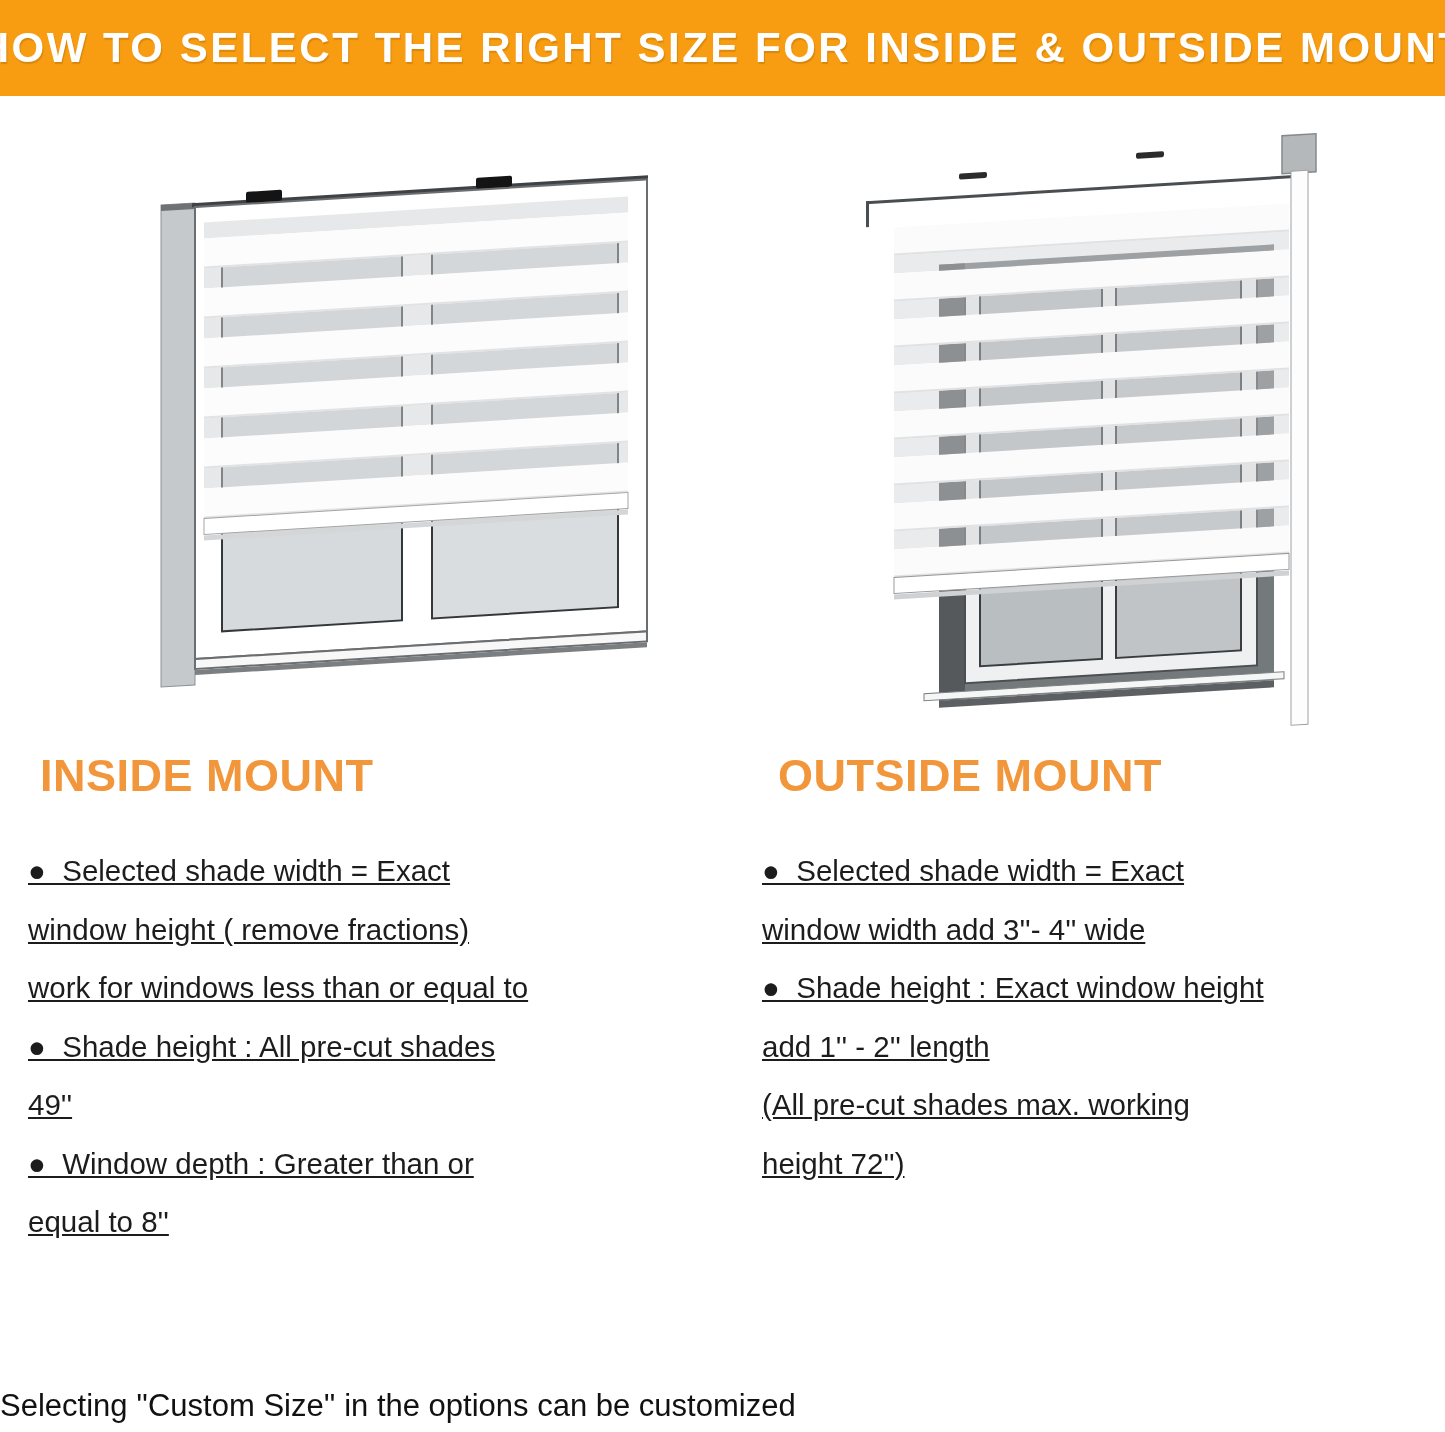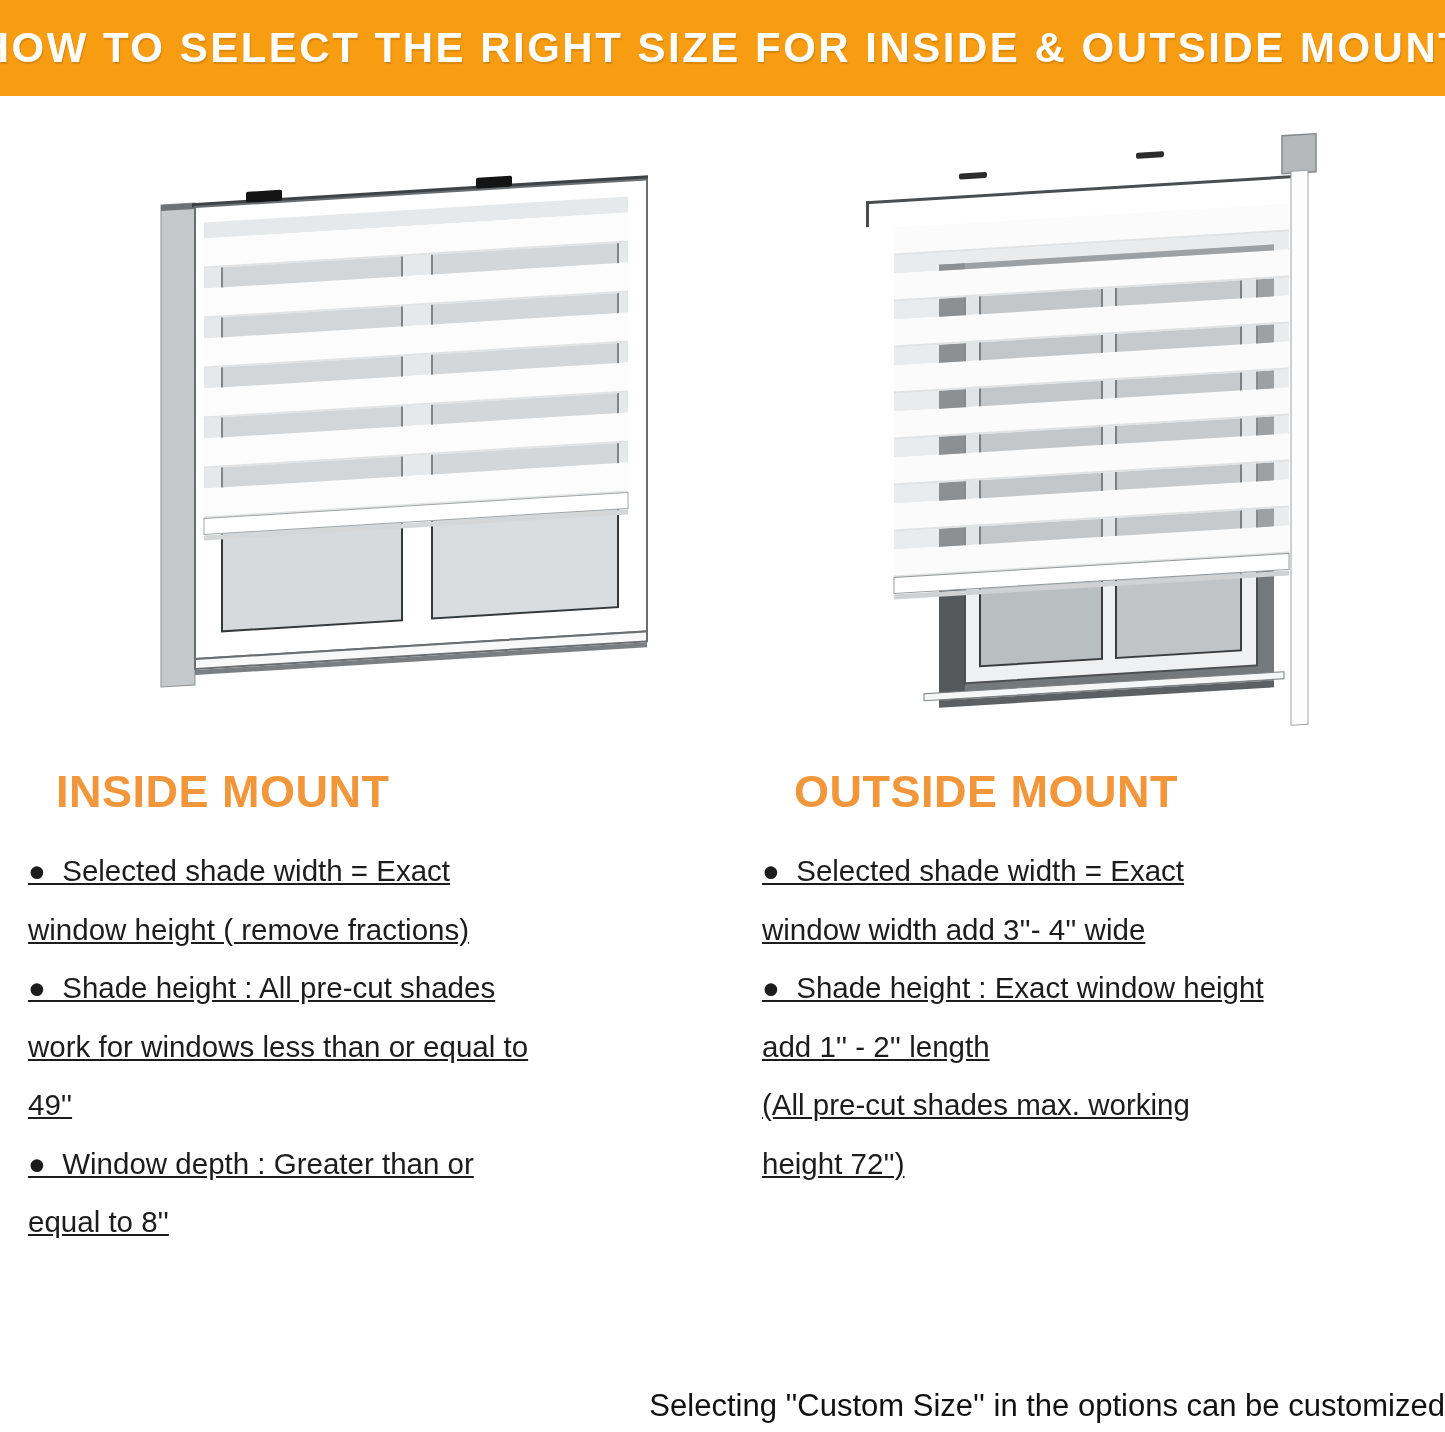--- a/index.html
+++ b/index.html
@@ -17,33 +17,33 @@
   .banner h1 {
     margin:0; color:#ffffff; font-size:42px; font-weight:bold;
     letter-spacing:2.5px; white-space:nowrap;
     text-shadow:1px 2px 1px rgba(140,90,0,0.30);
   }
   .illus { position:absolute; margin:0; padding:0; }
   .illus svg { width:100%; height:100%; display:block; }
   .illus-left  { left:146px; top:148px; width:515px; height:560px; }
   .illus-right { left:854px; top:132px; width:480px; height:620px; }
   .col-heading {
-    position:absolute; margin:16px;
+    position:absolute; margin:0;
     color:var(--heading,#F2963B);
     font-size:45px; font-weight:bold; letter-spacing:0.5px; white-space:nowrap;
   }
   .heading-inside  { left:40px;  top:750px; }
   .heading-outside { left:778px; top:750px; }
   .col { position:absolute; width:700px; font-size:29.5px; }
   .col .line { line-height:58.5px; white-space:pre-wrap;text-decoration:underline; }
   .col-left  { left:28px;  top:842px; }
   .col-right { left:762px; top:842px; }
   .footer-note {
     position:absolute; left:0; top:1386px; width:1445px;
-    text-align:right; font-size:31px; color:#111111; line-height:40px;
+    text-align:left; font-size:31px; color:#111111; line-height:40px;
   }
 </style>
 </head>
 <body>
 
 <div class="page">
 
   <header class="banner">
     <h1>HOW TO SELECT THE RIGHT SIZE FOR INSIDE &amp; OUTSIDE MOUNT</h1>
   </header>
@@ -170,22 +170,22 @@
     </svg>
   </figure>
 
   <h2 class="col-heading heading-inside">INSIDE MOUNT</h2>
   <h2 class="col-heading heading-outside">OUTSIDE MOUNT</h2>
 
   <div class="col col-left">
 
   <div class="line">●  Selected shade width = Exact</div>
       <div class="line">window height ( remove fractions)</div>
+      <div class="line">work for windows less than or equal to</div>
       <div class="line">●  Shade height : All pre-cut shades</div>
-      <div class="line">work for windows less than or equal to</div>
       <div class="line">49''</div>
       <div class="line">●  Window depth : Greater than or</div>
       <div class="line">equal to 8''</div>
     </div>
 
   <div class="col col-right">
 
   <div class="line">●  Selected shade width = Exact</div>
       <div class="line">window width add 3''- 4'' wide</div>
       <div class="line">●  Shade height : Exact window height</div>

